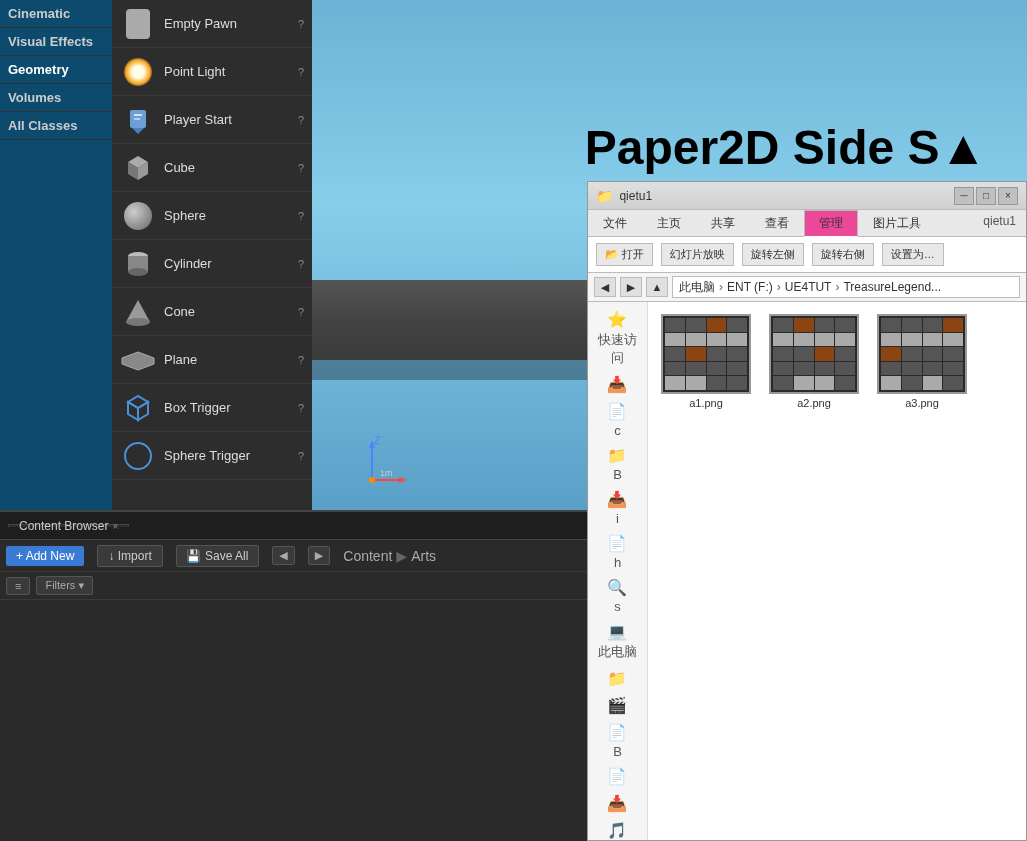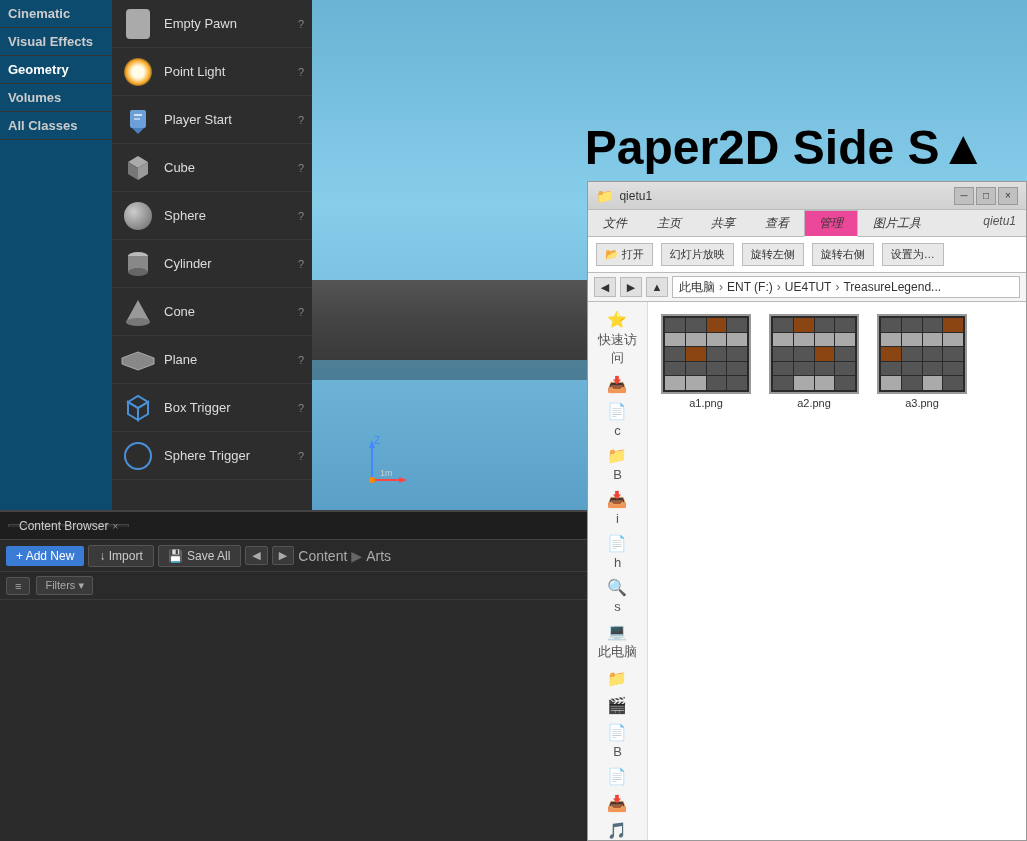--- a/index.html
+++ b/index.html
@@ -142,21 +142,21 @@
       color: #888;
       font-size: 10px;
       cursor: pointer;
     }
     #cb-toolbar {
       height: 32px;
       background: #2a2a2a;
       display: flex;
       align-items: center;
       padding: 0 6px;
-      gap: 4px;
+      gap: 13px;
       border-bottom: 1px solid #3a3a3a;
     }
     .cb-btn {
       padding: 3px 10px;
       background: #3a7bd5;
       color: #fff;
       font-size: 12px;
       border: none;
       cursor: pointer;
       border-radius: 2px;
@@ -258,21 +258,20 @@
       display: flex; align-items: center; justify-content: center;
       color: #333;
     }
     #we-ribbon {
       background: #f5f5f5;
       border-bottom: 1px solid #bbb;
     }
     #we-ribbon-tabs {
       display: flex;
       background: #e8e8e8;
-      font-style: italic;
     }
     .we-ribbon-tab {
       padding: 4px 14px;
       font-size: 12px;
       cursor: pointer;
       border: 1px solid transparent;
       border-bottom: none;
       color: #333;
     }
     .we-ribbon-tab.active {

